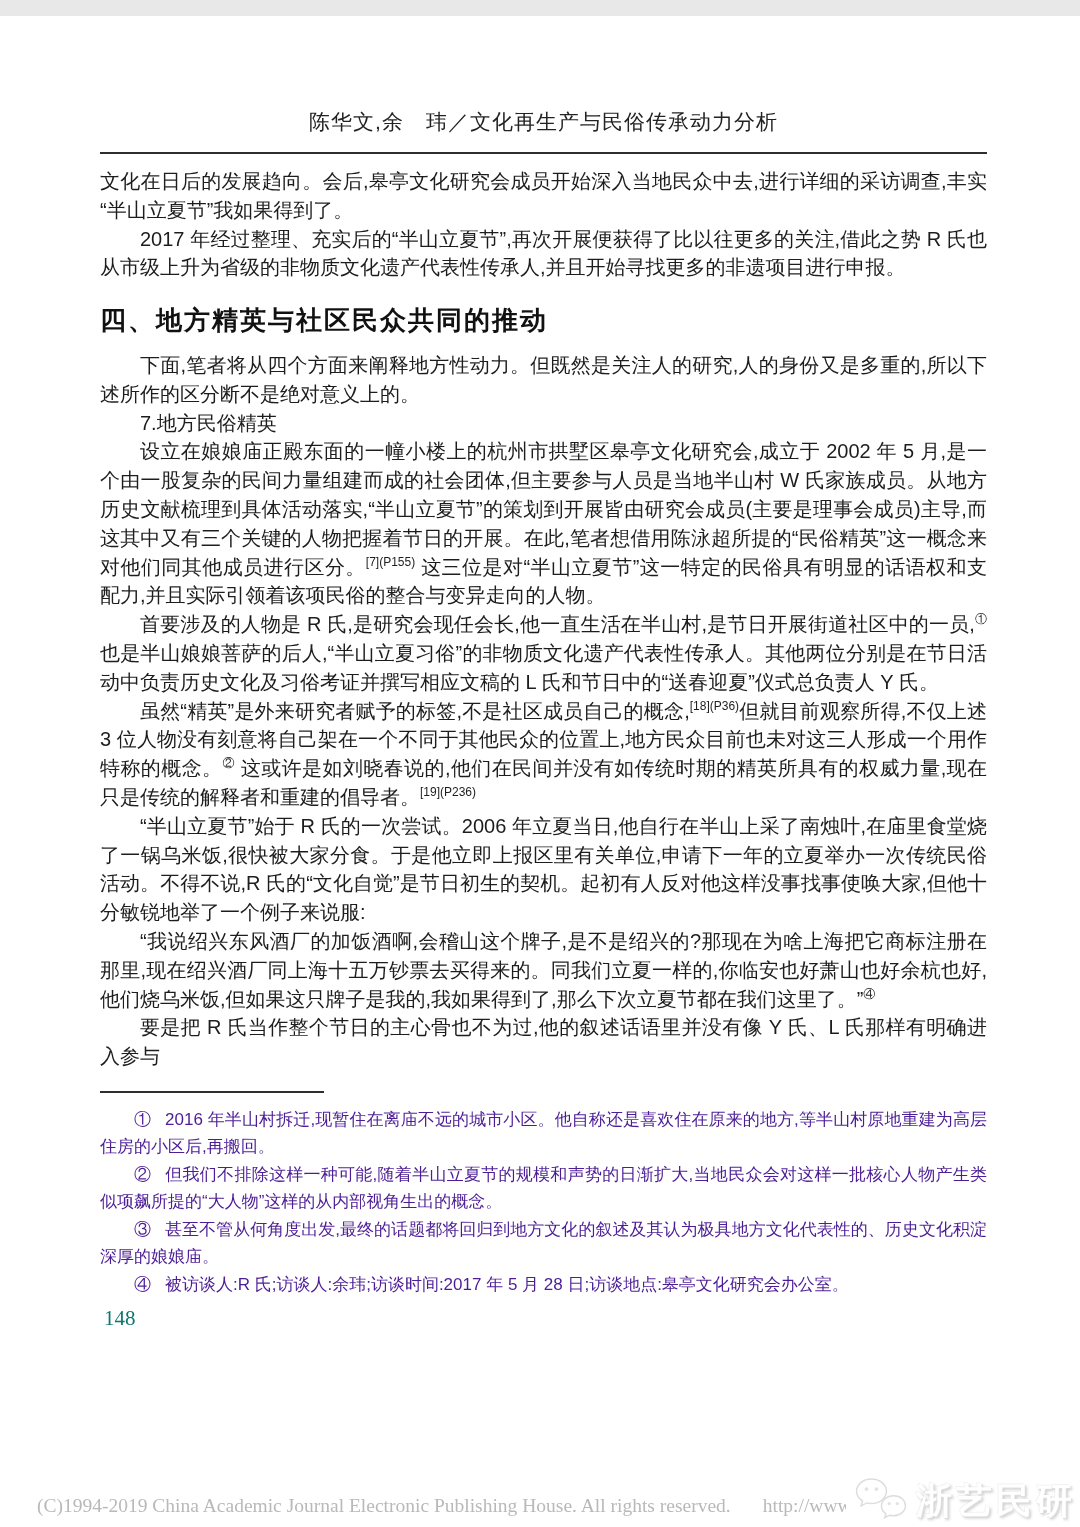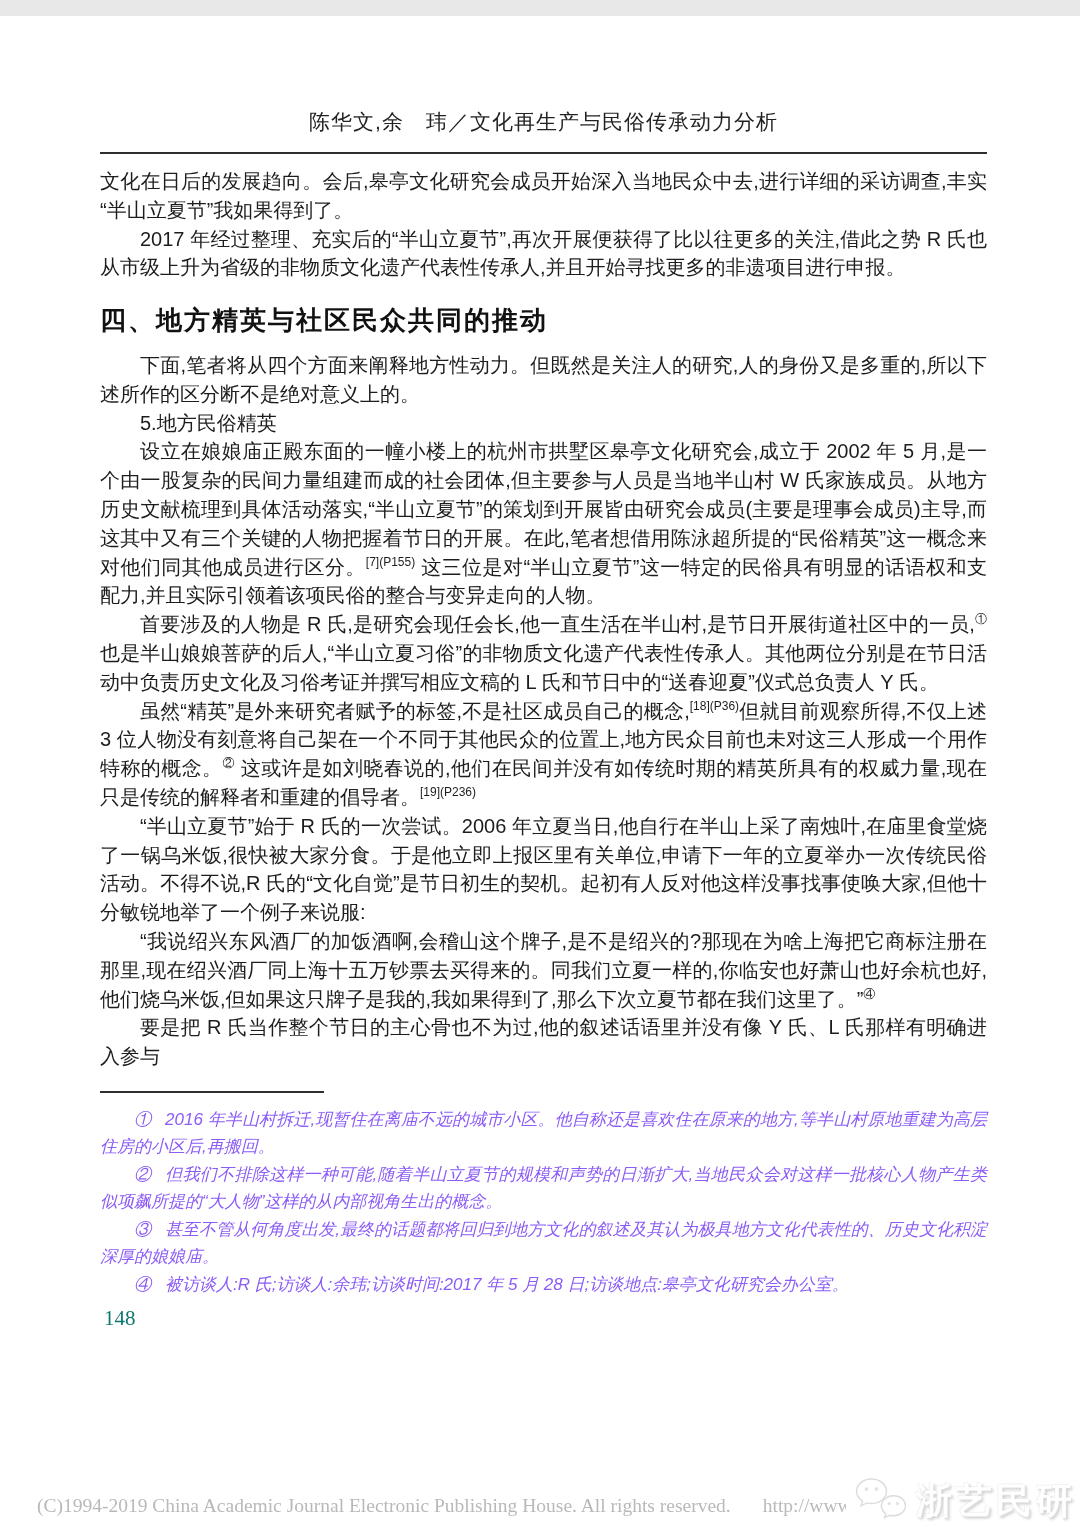--- a/index.html
+++ b/index.html
@@ -54,22 +54,21 @@
   .fn-sep {
     border: none;
     border-top: 2px solid #2e2e2e;
     width: 224px;
     margin: 20px 0 13px 0;
   }
   .footnotes {
     font-size: 17px;
     line-height: 27.5px;
     text-align: justify;
-    color: #8b5cf6;
-    font-style: italic;
+    color: #4c1d95;
   }
   .footnotes p.footnote { text-indent: 2em; margin: 0; }
   .fn-marker { margin-right: 14px; }
   .page-number {
     margin-top: 8px;
     margin-left: 4px;
     font-family: "Liberation Serif", serif;
     font-size: 21px;
     color: #0f766e;
   }
@@ -106,21 +105,21 @@
 
 <div class="page">
   <div class="content">
     <div class="running-head">陈华文,余　玮／文化再生产与民俗传承动力分析</div>
     <hr class="head-rule">
     <div class="article-body">
         <p class="para">文化在日后的发展趋向。会后,皋亭文化研究会成员开始深入当地民众中去,进行详细的采访调查,丰实“半山立夏节”我如果得到了。</p>
         <p class="para indent">2017 年经过整理、充实后的“半山立夏节”,再次开展便获得了比以往更多的关注,借此之势 R 氏也从市级上升为省级的非物质文化遗产代表性传承人,并且开始寻找更多的非遗项目进行申报。</p>
         <h2 class="section-heading">四、地方精英与社区民众共同的推动</h2>
         <p class="para indent">下面,笔者将从四个方面来阐释地方性动力。但既然是关注人的研究,人的身份又是多重的,所以下述所作的区分断不是绝对意义上的。</p>
-        <p class="para indent">5.地方民俗精英</p>
+        <p class="para indent">7.地方民俗精英</p>
         <p class="para indent">设立在娘娘庙正殿东面的一幢小楼上的杭州市拱墅区皋亭文化研究会,成立于 2002 年 5 月,是一个由一股复杂的民间力量组建而成的社会团体,但主要参与人员是当地半山村 W 氏家族成员。从地方历史文献梳理到具体活动落实,“半山立夏节”的策划到开展皆由研究会成员(主要是理事会成员)主导,而这其中又有三个关键的人物把握着节日的开展。在此,笔者想借用陈泳超所提的“民俗精英”这一概念来对他们同其他成员进行区分。<sup class="ref">[7](P155)</sup> 这三位是对“半山立夏节”这一特定的民俗具有明显的话语权和支配力,并且实际引领着该项民俗的整合与变异走向的人物。</p>
         <p class="para indent">首要涉及的人物是 R 氏,是研究会现任会长,他一直生活在半山村,是节日开展街道社区中的一员,<sup class="ref">①</sup>也是半山娘娘菩萨的后人,“半山立夏习俗”的非物质文化遗产代表性传承人。其他两位分别是在节日活动中负责历史文化及习俗考证并撰写相应文稿的 L 氏和节日中的“送春迎夏”仪式总负责人 Y 氏。</p>
         <p class="para indent">虽然“精英”是外来研究者赋予的标签,不是社区成员自己的概念,<sup class="ref">[18](P36)</sup>但就目前观察所得,不仅上述 3 位人物没有刻意将自己架在一个不同于其他民众的位置上,地方民众目前也未对这三人形成一个用作特称的概念。<sup class="ref">②</sup> 这或许是如刘晓春说的,他们在民间并没有如传统时期的精英所具有的权威力量,现在只是传统的解释者和重建的倡导者。<sup class="ref">[19](P236)</sup></p>
         <p class="para indent">“半山立夏节”始于 R 氏的一次尝试。2006 年立夏当日,他自行在半山上采了南烛叶,在庙里食堂烧了一锅乌米饭,很快被大家分食。于是他立即上报区里有关单位,申请下一年的立夏举办一次传统民俗活动。不得不说,R 氏的“文化自觉”是节日初生的契机。起初有人反对他这样没事找事使唤大家,但他十分敏锐地举了一个例子来说服:</p>
         <p class="para indent">“我说绍兴东风酒厂的加饭酒啊,会稽山这个牌子,是不是绍兴的?那现在为啥上海把它商标注册在那里,现在绍兴酒厂同上海十五万钞票去买得来的。同我们立夏一样的,你临安也好萧山也好余杭也好,他们烧乌米饭,但如果这只牌子是我的,我如果得到了,那么下次立夏节都在我们这里了。”<sup class="ref">④</sup></p>
         <p class="para indent">要是把 R 氏当作整个节日的主心骨也不为过,他的叙述话语里并没有像 Y 氏、L 氏那样有明确进入参与</p>
       </div>
     <hr class="fn-sep">
     <div class="footnotes">
         <p class="footnote"><span class="fn-marker">①</span>2016 年半山村拆迁,现暂住在离庙不远的城市小区。他自称还是喜欢住在原来的地方,等半山村原地重建为高层住房的小区后,再搬回。</p>

